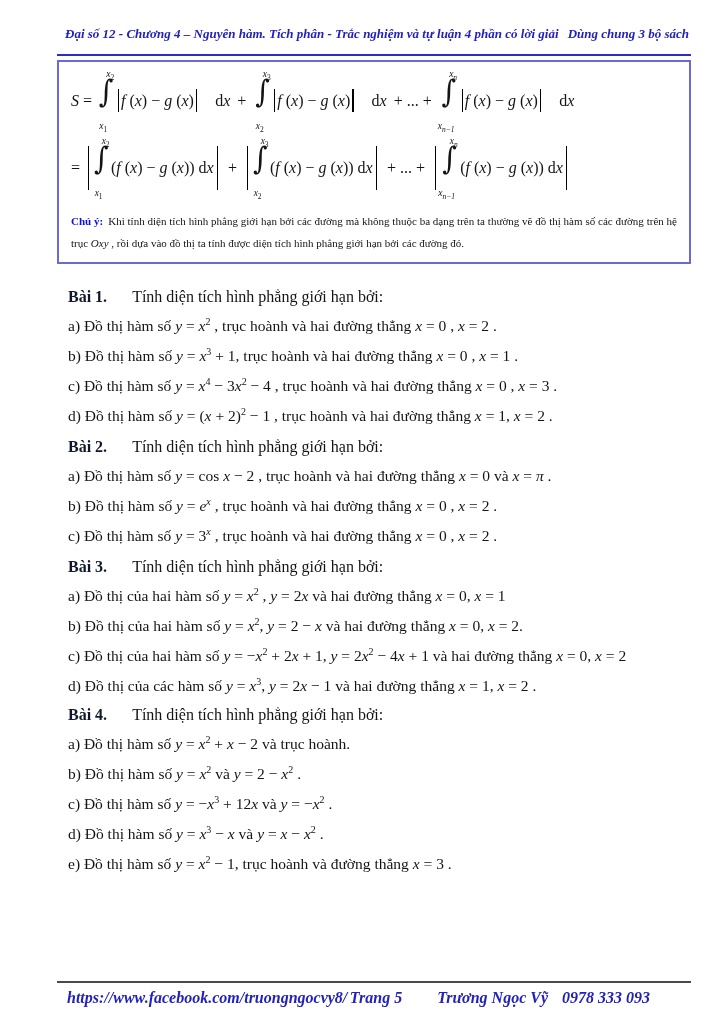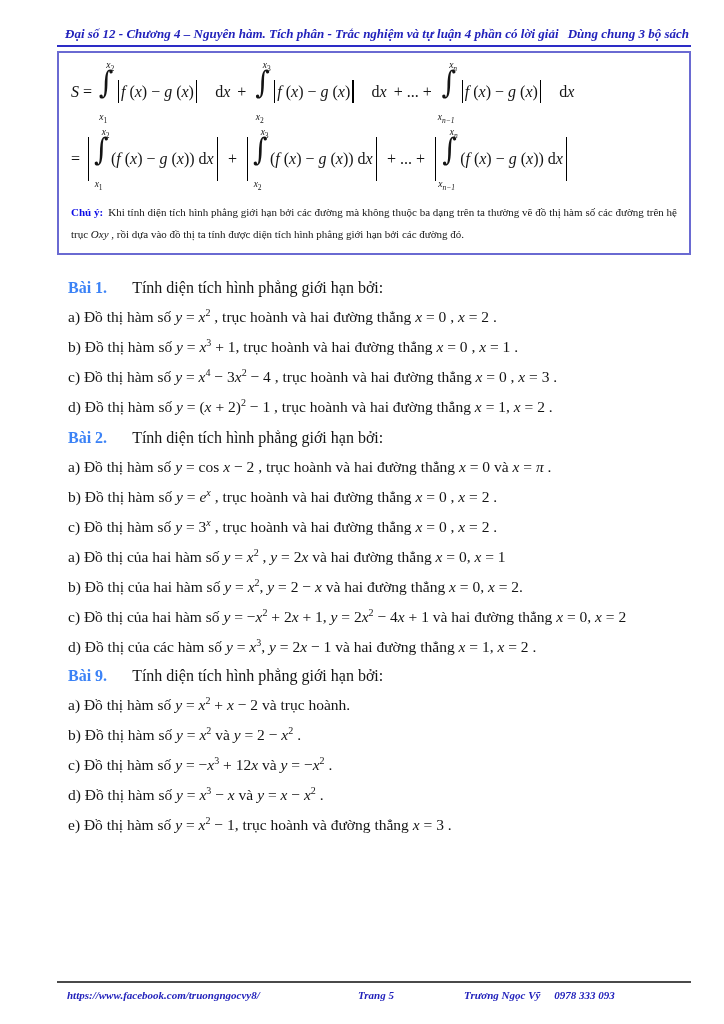--- a/index.html
+++ b/index.html
@@ -9,21 +9,21 @@
     font-family:"Liberation Serif","DejaVu Serif",serif;
   }
   i{font-style:italic;}
   sup{font-size:10px;line-height:0;}
   .content{position:absolute;left:57px;top:26px;width:634px;}
 
   
   .hdr{
     display:flex;justify-content:space-between;align-items:baseline;
     font-weight:bold;font-style:italic;color:#2222bb;font-size:13px;
-    padding:0 2px 3px 8px;border-bottom:2px solid #2d2dc6;white-space:nowrap;
+    padding:0 2px 12px 8px;border-bottom:2px solid #2d2dc6;white-space:nowrap;
   }
 
   
   .fbox{border:2px solid #6a6ad2;margin-top:4px;padding:6px 12px 2px 12px;}
   .fline{display:flex;align-items:center;font-size:16px;margin:2px 0 6px;}
   .fline .lhs{margin-right:5px;}
   .terms{display:inline-flex;align-items:center;}
   .op{margin:0 7px;}
   .iterm{display:inline-flex;align-items:center;}
   .icol{display:inline-flex;flex-direction:column;align-items:center;line-height:1;margin:0 2px;}
@@ -38,30 +38,30 @@
   .mrm{margin-left:16px;}
   .mbody{white-space:nowrap;}
   .note{font-size:11px;line-height:22px;text-align:justify;margin:12px 0 6px;}
   .note-label{color:#0b0be6;font-weight:bold;margin-right:5px;}
 
   
   .secs{padding-left:11px;padding-right:2px;margin-top:24px;}
   .sec-head{font-size:16px;margin:12px 0 10px;}
   .sec:first-child .sec-head{margin-top:0;}
   .sec:nth-child(4) .sec-head{margin-top:2px;}
-  .sec-label{color:#3b82f6;font-weight:bold;}
+  .sec-label{color:#0f172a;font-weight:bold;}
   .sec-title{margin-left:25px;}
   .item{margin:0 0 10px;font-size:15.5px;line-height:20px;}
 
   
   .ftr{
     position:absolute;left:57px;top:981px;width:634px;box-sizing:border-box;
     border-top:2px solid #4a4a4a;padding:6px 6px 0 10px;
     display:flex;align-items:baseline;
-    font-weight:bold;font-style:italic;color:#2222bb;font-size:11px;white-space:nowrap;
+    font-weight:bold;font-style:italic;color:#2222bb;font-size:16px;white-space:nowrap;
   }
   .ftr .l{flex:1;text-align:left;}
   .ftr .c{flex:0 0 auto;}
   .ftr .r{flex:1;text-align:center;}
   .phone{margin-left:14px;}
 </style>
 </head>
 <body>
 
 <div class="content">
@@ -160,27 +160,28 @@
         <p class="item"><span>c) Đồ thị hàm số </span><span class="mbody"><i>y</i> = <i>x</i><sup>4</sup> − 3<i>x</i><sup>2</sup> − 4</span><span> , trục hoành và hai đường thẳng </span><span class="mbody"><i>x</i> = 0</span><span> , </span><span class="mbody"><i>x</i> = 3</span><span> .</span></p>
         <p class="item"><span>d) Đồ thị hàm số </span><span class="mbody"><i>y</i> = (<i>x</i> + 2)<sup>2</sup> − 1</span><span> , trục hoành và hai đường thẳng </span><span class="mbody"><i>x</i> = 1, <i>x</i> = 2</span><span> .</span></p>
       </section>
       <section class="sec">
         <div class="sec-head"><span class="sec-label">Bài 2.</span><span class="sec-title">Tính diện tích hình phẳng giới hạn bởi:</span></div>
         <p class="item"><span>a) Đồ thị hàm số </span><span class="mbody"><i>y</i> = cos <i>x</i> − 2</span><span> , trục hoành và hai đường thẳng </span><span class="mbody"><i>x</i> = 0</span><span> và </span><span class="mbody"><i>x</i> = <i>π</i></span><span> .</span></p>
         <p class="item"><span>b) Đồ thị hàm số </span><span class="mbody"><i>y</i> = <i>e</i><sup><i>x</i></sup></span><span> , trục hoành và hai đường thẳng </span><span class="mbody"><i>x</i> = 0</span><span> , </span><span class="mbody"><i>x</i> = 2</span><span> .</span></p>
         <p class="item"><span>c) Đồ thị hàm số </span><span class="mbody"><i>y</i> = 3<sup><i>x</i></sup></span><span> , trục hoành và hai đường thẳng </span><span class="mbody"><i>x</i> = 0 , <i>x</i> = 2</span><span> .</span></p>
       </section>
       <section class="sec">
+        <div class="sec-head"><span class="sec-label">Bài 3.</span><span class="sec-title">Tính diện tích hình phẳng giới hạn bởi:</span></div>
         <p class="item"><span>a) Đồ thị của hai hàm số </span><span class="mbody"><i>y</i> = <i>x</i><sup>2</sup></span><span> , </span><span class="mbody"><i>y</i> = 2<i>x</i></span><span> và hai đường thẳng </span><span class="mbody"><i>x</i> = 0, <i>x</i> = 1</span></p>
         <p class="item"><span>b) Đồ thị của hai hàm số </span><span class="mbody"><i>y</i> = <i>x</i><sup>2</sup>, <i>y</i> = 2 − <i>x</i></span><span> và hai đường thẳng </span><span class="mbody"><i>x</i> = 0, <i>x</i> = 2</span><span>.</span></p>
         <p class="item"><span>c) Đồ thị của hai hàm số </span><span class="mbody"><i>y</i> = −<i>x</i><sup>2</sup> + 2<i>x</i> + 1,  <i>y</i> = 2<i>x</i><sup>2</sup> − 4<i>x</i> + 1</span><span> và hai đường thẳng </span><span class="mbody"><i>x</i> = 0, <i>x</i> = 2</span></p>
         <p class="item"><span>d) Đồ thị của các hàm số </span><span class="mbody"><i>y</i> = <i>x</i><sup>3</sup>, <i>y</i> = 2<i>x</i> − 1</span><span> và hai đường thẳng </span><span class="mbody"><i>x</i> = 1, <i>x</i> = 2</span><span> .</span></p>
       </section>
       <section class="sec">
-        <div class="sec-head"><span class="sec-label">Bài 9.</span><span class="sec-title">Tính diện tích hình phẳng giới hạn bởi:</span></div>
+        <div class="sec-head"><span class="sec-label">Bài 4.</span><span class="sec-title">Tính diện tích hình phẳng giới hạn bởi:</span></div>
         <p class="item"><span>a) Đồ thị hàm số </span><span class="mbody"><i>y</i> = <i>x</i><sup>2</sup> + <i>x</i> − 2</span><span> và trục hoành.</span></p>
         <p class="item"><span>b) Đồ thị hàm số </span><span class="mbody"><i>y</i> = <i>x</i><sup>2</sup></span><span> và </span><span class="mbody"><i>y</i> = 2 − <i>x</i><sup>2</sup></span><span> .</span></p>
         <p class="item"><span>c) Đồ thị hàm số </span><span class="mbody"><i>y</i> = −<i>x</i><sup>3</sup> + 12<i>x</i></span><span> và </span><span class="mbody"><i>y</i> = −<i>x</i><sup>2</sup></span><span> .</span></p>
         <p class="item"><span>d) Đồ thị hàm số </span><span class="mbody"><i>y</i> = <i>x</i><sup>3</sup> − <i>x</i></span><span> và </span><span class="mbody"><i>y</i> = <i>x</i> − <i>x</i><sup>2</sup></span><span> .</span></p>
         <p class="item"><span>e) Đồ thị hàm số </span><span class="mbody"><i>y</i> = <i>x</i><sup>2</sup> − 1</span><span>, trục hoành và đường thẳng </span><span class="mbody"><i>x</i> = 3</span><span> .</span></p>
       </section>
     </div>
 
 </div>
 

